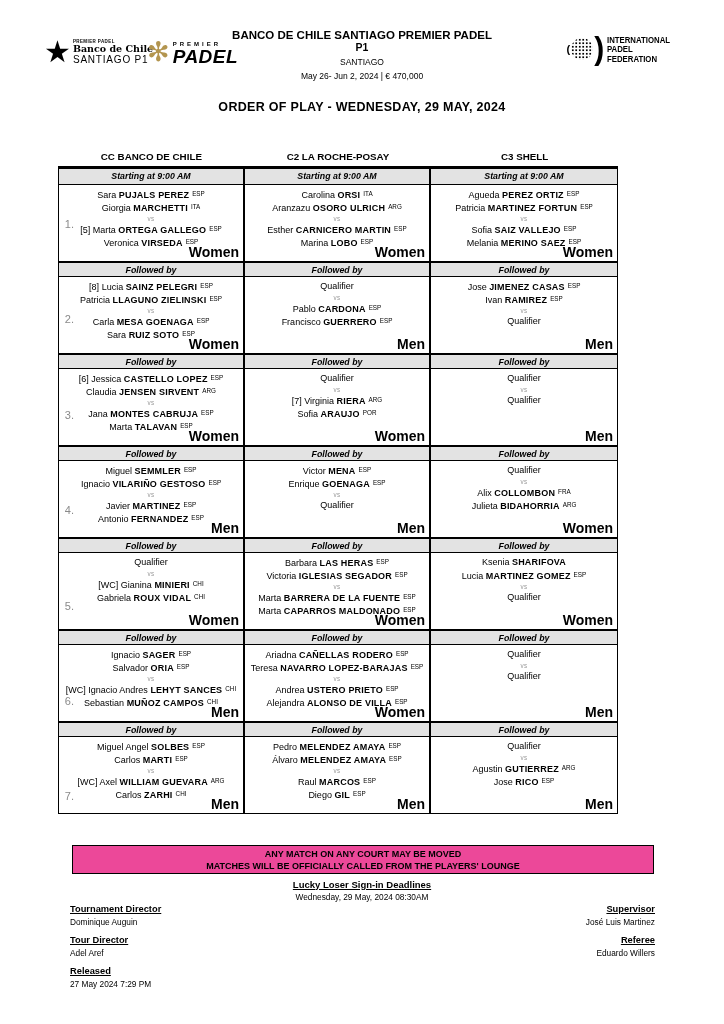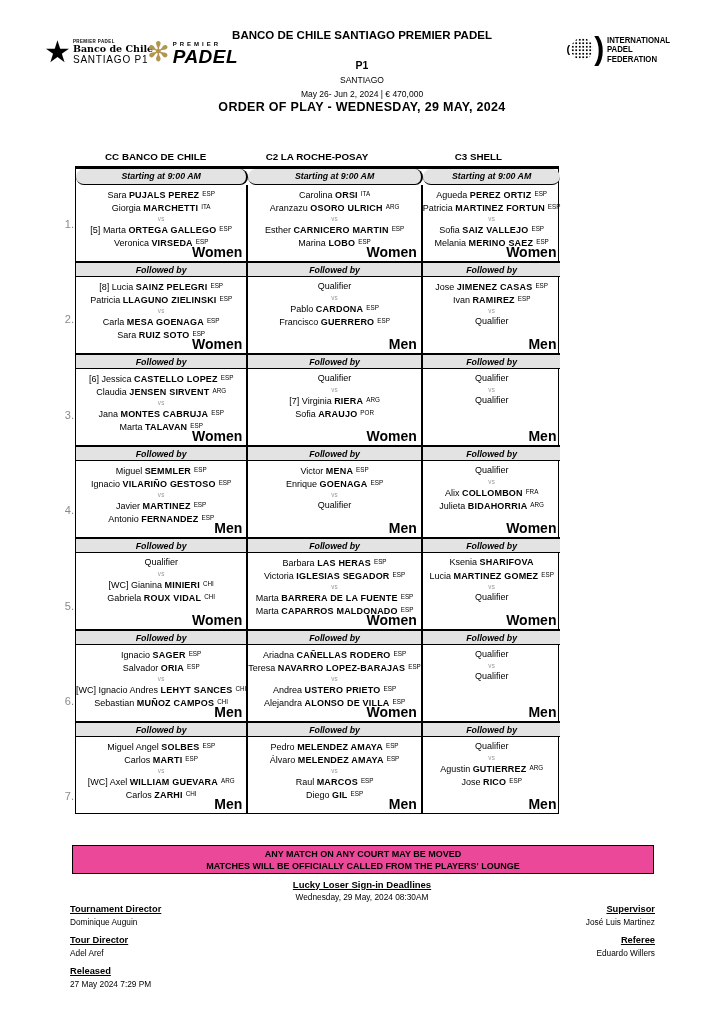--- a/index.html
+++ b/index.html
@@ -13,39 +13,39 @@
   .star-glyph { font-size:30px; line-height:32px; margin-right:2px; }
   .santiago-text .tiny { font-size:4.5px; font-weight:bold; letter-spacing:.4px; }
   .santiago-text .banco { font-family:"DejaVu Serif", serif; font-weight:bold; font-size:9.5px; line-height:10.5px; }
   .santiago-text .sp1 { font-size:10px; letter-spacing:.8px; line-height:11.5px; }
   .logo-premier { position:absolute; left:147px; top:39px; display:flex; align-items:center; }
   .flower-glyph { color:#b3954f; font-size:27px; line-height:27px; margin-right:3px; }
   .premier-top { font-size:6px; font-weight:bold; letter-spacing:3px; margin-bottom:1px; }
   .premier-bottom { font-size:19px; font-weight:bold; font-style:italic; letter-spacing:.5px; line-height:17px; }
   .title-block { position:absolute; left:50%; transform:translateX(-50%); top:29px; width:400px; text-align:center; }
   .title-block .t1 { font-size:11.5px; font-weight:bold; }
-  .title-block .t2 { font-size:10.5px; font-weight:bold; margin-top:18px; }
+  .title-block .t2 { font-size:10.5px; font-weight:bold; margin-top:0; }
   .title-block .t3 { font-size:8.5px; margin-top:4px; }
   .title-block .t4 { font-size:8.5px; margin-top:4px; }
   .logo-ipf { position:absolute; right:40px; top:34px; display:flex; align-items:center; }
   .ipf-paren-sm { font-size:11px; font-weight:bold; margin-right:1px; }
   .ipf-ball { width:22px; height:22px; border-radius:50%;
               background:radial-gradient(#000 .8px, transparent 1px); background-size:3.5px 3.5px; }
   .ipf-paren { font-size:30px; font-weight:bold; line-height:30px; margin:0 3px 0 1px; transform:scaleY(1.05); }
   .ipf-text { font-weight:bold; font-size:9.5px; line-height:9.5px; transform:scaleX(.82); transform-origin:left center; white-space:nowrap; }
   
   .order-title { position:absolute; top:100px; left:0; right:0; text-align:center; font-size:12.5px; font-weight:bold; letter-spacing:.3px; }
   
-  .table-wrap { position:absolute; left:75px; top:150px; width:484px; }
+  .table-wrap { position:absolute; left:58px; top:150px; width:560px; }
   .court-headers { display:grid; grid-template-columns:repeat(3,1fr); height:16px; }
   .court-headers div { font-size:9.8px; font-weight:bold; text-align:center; line-height:14px; }
   .schedule { border:1.6px solid #000; border-top:3px solid #000; display:grid; grid-template-columns:repeat(3,1fr); }
   .band-cell { height:16px; line-height:15px; background:#e3e3e3; border-top:2.4px solid #000; border-bottom:1px solid #000;
                font-size:8.8px; font-weight:bold; font-style:italic; text-align:center; }
-  .band-cell.first { border-top:0;border-radius:8px; }
+  .band-cell.first { border-top:0; }
   .brd-r { border-right:2px solid #000; }
   .match-cell { position:relative; height:76px; padding-top:3px; text-align:center; }
   .player-line { font-size:9px; line-height:12.5px; white-space:nowrap; }
   .lname { font-weight:bold; letter-spacing:.2px; }
   .cc { font-size:6.3px; margin-left:3px; vertical-align:1.5px; }
   .vs { font-size:6.3px; line-height:9px; color:#999; letter-spacing:.3px; }
   .cat { position:absolute; right:4px; bottom:1px; font-weight:bold; font-size:14px; }
   .row-numbers { position:absolute; left:56px; top:169px; width:18px; height:670px; }
   .rownum { position:absolute; right:0; font-size:11px; color:#8a8a8a; }
   

